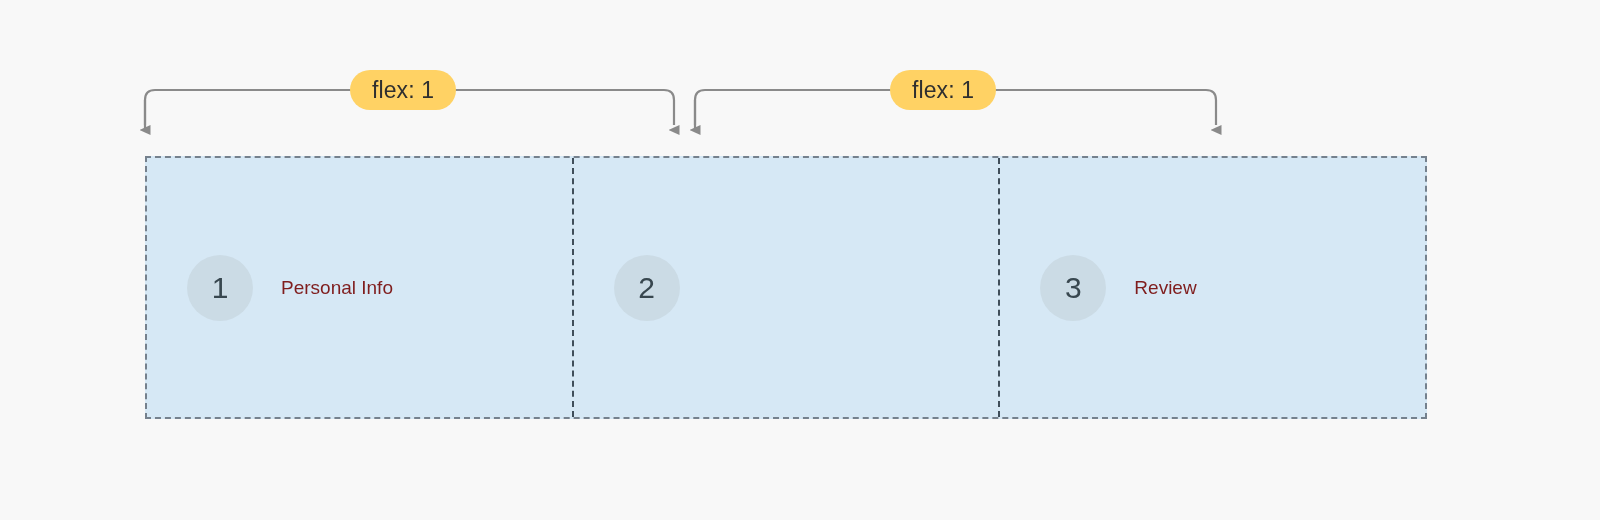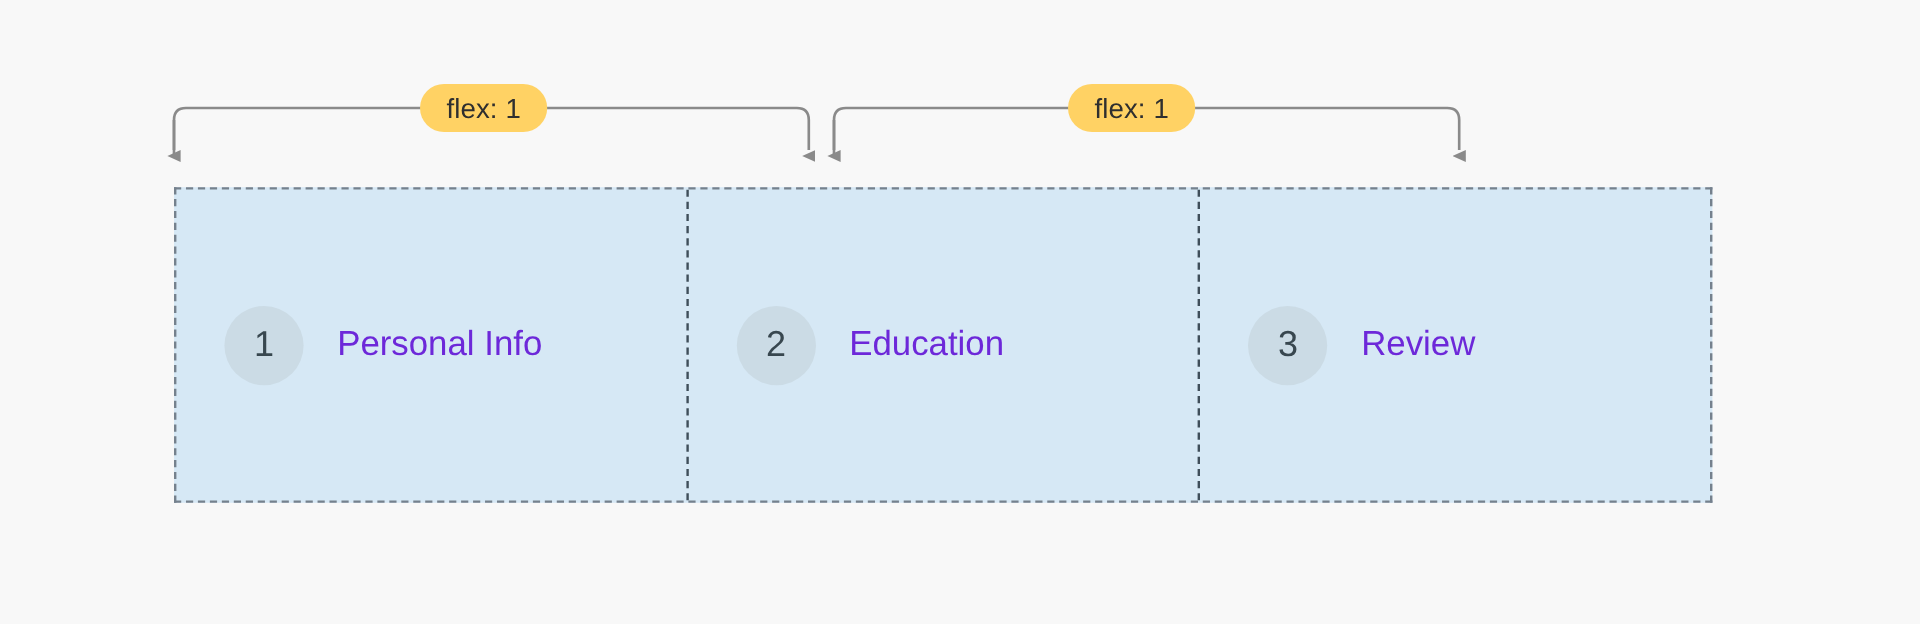--- a/index.html
+++ b/index.html
@@ -85,22 +85,22 @@
     color: #38474f;
     display: flex;
     align-items: center;
     justify-content: center;
     font-size: 30px;
     line-height: 1;
   }
 
   .step-label {
     margin-left: 28px;
-    color: #6d28d9;
-    font-size: 29px;
+    color: #7f1d1d;
+    font-size: 19px;
     line-height: 1;
     white-space: nowrap;
   }
 </style>
 </head>
 <body>
 
 <div id="stage">
 
   <div id="flex-container">
@@ -109,21 +109,20 @@
       <div class="step-circle">
         <span>1</span>
       </div>
       <span class="step-label">Personal Info</span>
     </div>
 
     <div class="flex-item">
       <div class="step-circle">
         <span>2</span>
       </div>
-      <span class="step-label">Education</span>
     </div>
 
     <div class="flex-item">
       <div class="step-circle">
         <span>3</span>
       </div>
       <span class="step-label">Review</span>
     </div>
 
   </div>

